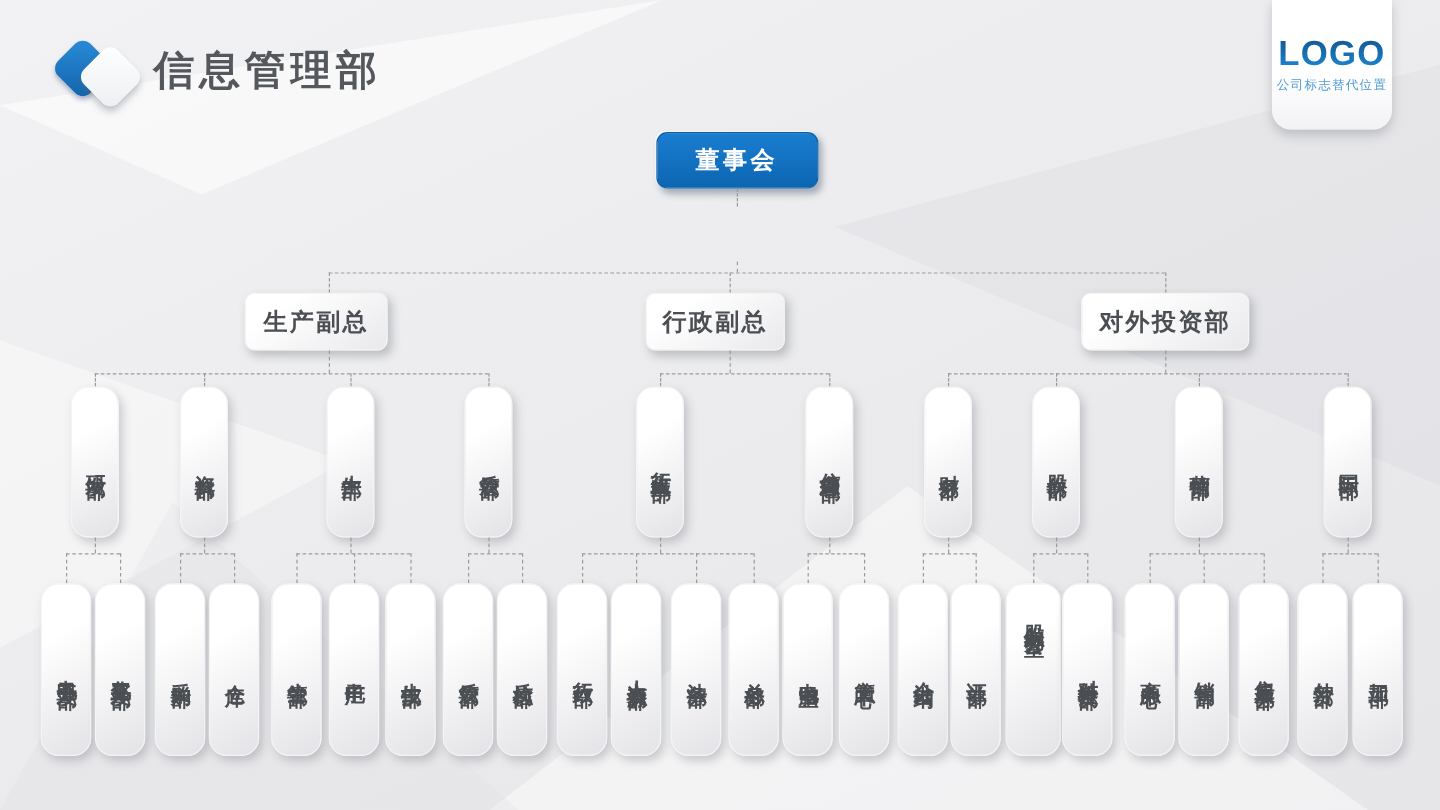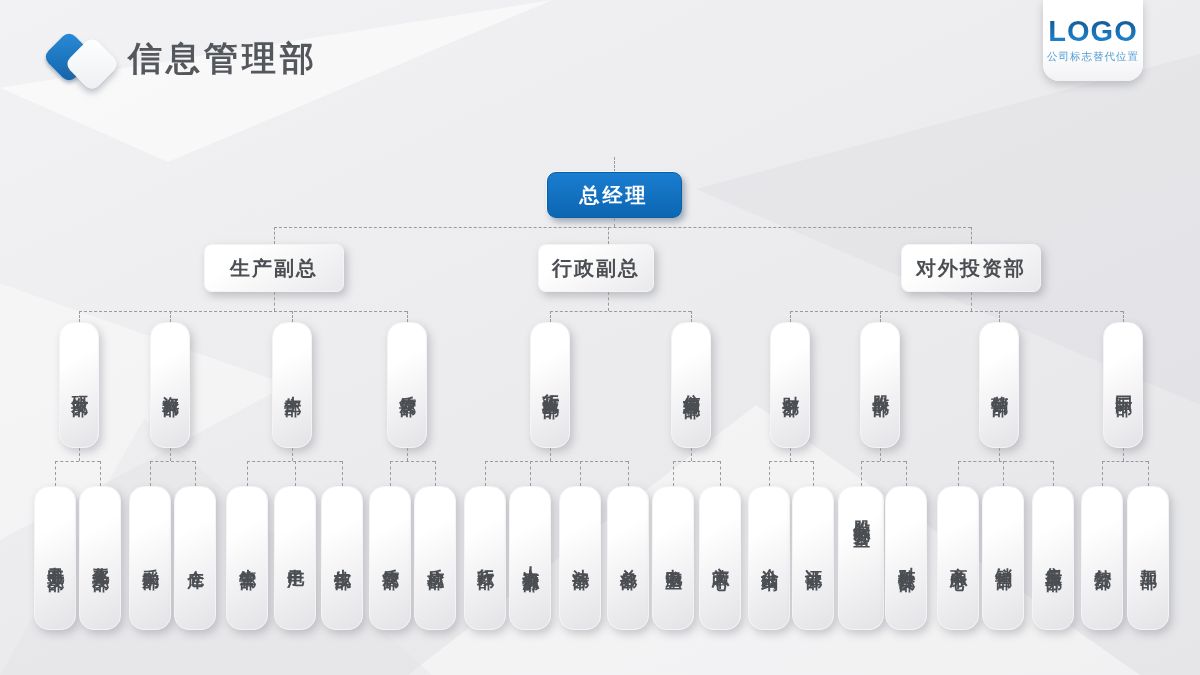--- a/index.html
+++ b/index.html
@@ -21,21 +21,21 @@
 
   
   .title-icon{position:absolute;left:42px;top:24px;width:80px;height:66px}
   .diamond{position:absolute;border-radius:9px;transform:rotate(45deg)}
   .diamond.blue{left:8px;top:14px;width:38px;height:38px;
     background:linear-gradient(135deg,#2b8cd8,#1263ab);box-shadow:2px 2px 4px rgba(30,60,100,.35)}
   .diamond.white{left:30px;top:20px;width:40px;height:40px;background:linear-gradient(135deg,#ffffff,#eceff2);
     box-shadow:3px 3px 6px rgba(90,95,105,.35)}
   h1.page-title{position:absolute;left:128px;top:36px;font-size:34px;font-weight:bold;
     color:var(--title-gray);letter-spacing:4px}
-  .logo-card{position:absolute;top:0;right:57px;width:100px;height:81px;
+  .logo-card{position:absolute;top:0;right:40px;width:100px;height:108px;
     background:linear-gradient(180deg,#ffffff 60%,#f2f2f5);border-radius:0 0 16px 16px;
     box-shadow:0 4px 9px rgba(80,85,95,.28);display:flex;flex-direction:column;
     align-items:center;justify-content:center;}
   .logo-text{font-size:29px;font-weight:800;letter-spacing:1px;line-height:1;
     background:linear-gradient(180deg,var(--logo-blue-top),var(--logo-blue-bottom));
     -webkit-background-clip:text;background-clip:text;color:transparent}
   .logo-sub{font-size:10.5px;color:#4f9cd3;margin-top:4px;letter-spacing:1px;white-space:nowrap}
 
   
   .seg{position:absolute}
@@ -74,28 +74,28 @@
     <span class="diamond white"></span>
   </div>
   <h1 class="page-title">信息管理部</h1>
 
   <div class="logo-card">
     <div class="logo-text">LOGO</div>
     <div class="logo-sub">公司标志替代位置</div>
   </div>
 
   <div id="chart" style="position:absolute;inset:0">
+      <div class="node blue" style="left: 546.5px; top: 110px; width: 135px; height: 47px;">
+        <span>董事会</span>
+      </div>
       <div class="seg v" style="left: 614px; top: 157px; height: 15px; width: 0px;"></div>
-      <div class="node blue" style="left: 546.5px; top: 172px; width: 135px; height: 46px;">
-        <span>总经理</span>
-      </div>
       <div class="seg v" style="left: 614px; top: 218px; height: 9px; width: 0px;"></div>
       <div class="seg h" style="left: 274px; top: 227px; width: 697px; height: 0px;"></div>
       <div class="seg v" style="left: 274px; top: 227px; height: 17px; width: 0px;"></div>
-      <div class="node l2" style="left: 204px; top: 244px; width: 140px; height: 48px;">
+      <div class="node l2" style="left: 204px; top: 244px; width: 119px; height: 48px;">
         <span>生产副总</span>
       </div>
       <div class="seg v" style="left: 274px; top: 292px; height: 19px; width: 0px;"></div>
       <div class="seg h" style="left: 79px; top: 311px; width: 328px; height: 0px;"></div>
       <div class="seg v" style="left: 79px; top: 311px; height: 11px; width: 0px;"></div>
       <div class="node pill" style="left: 59px; top: 322px; width: 40px; height: 126px;">
         <span>研发部</span>
       </div>
       <div class="seg v" style="left: 79px; top: 448px; height: 13px; width: 0px;"></div>
       <div class="seg h" style="left: 55px; top: 461px; width: 45px; height: 0px;"></div>

